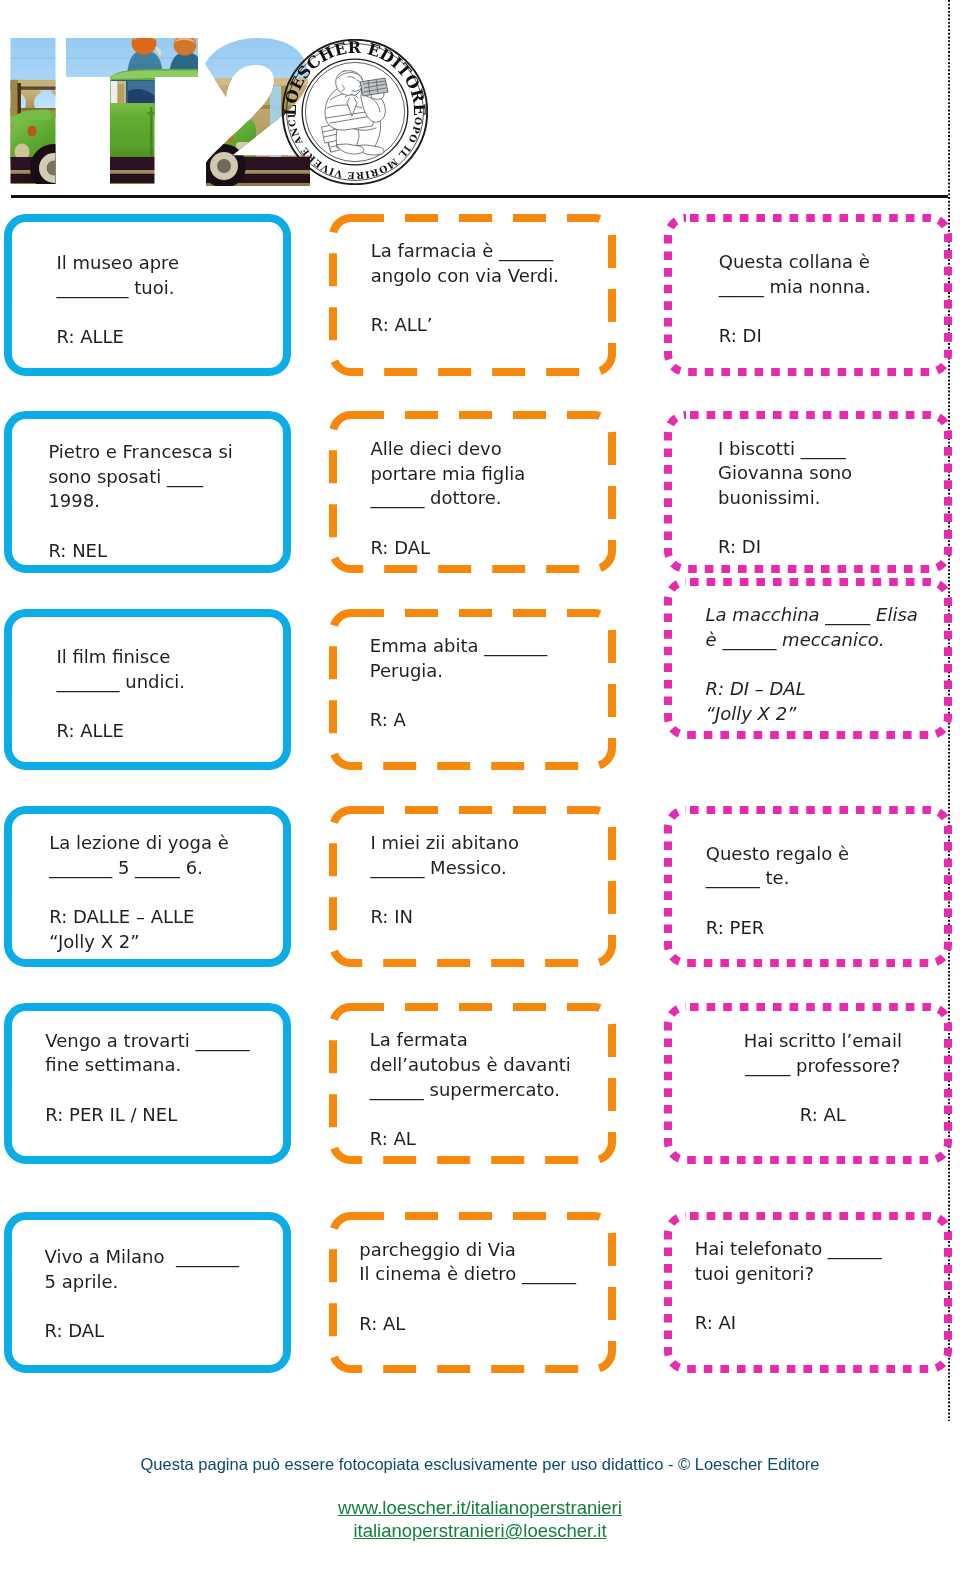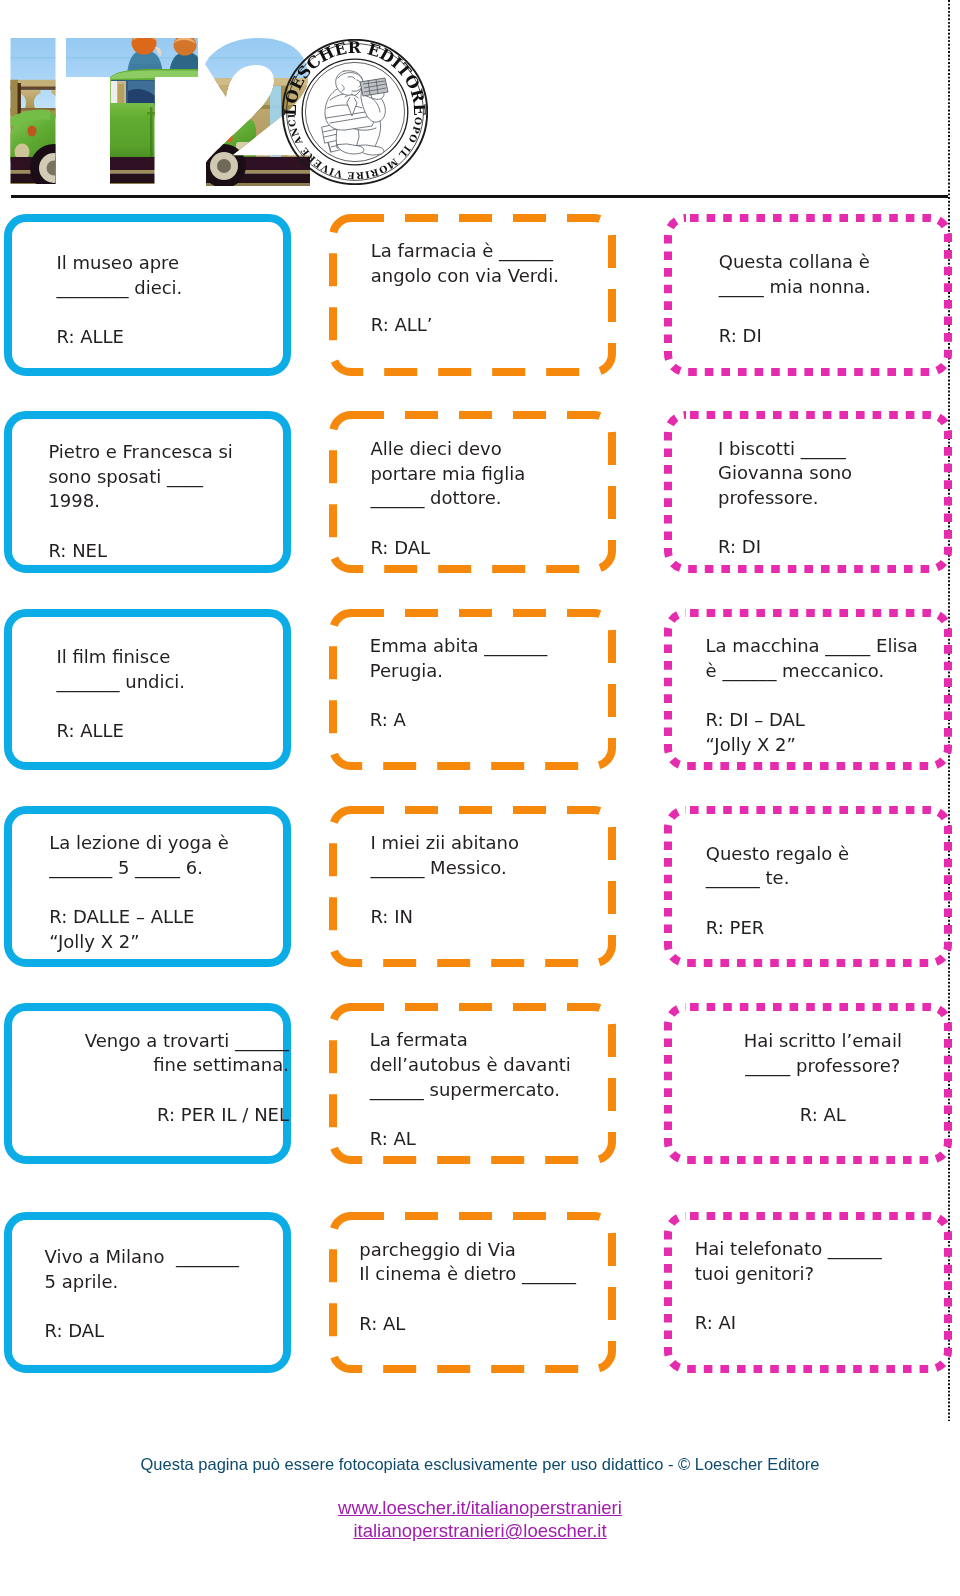--- a/index.html
+++ b/index.html
@@ -14,21 +14,21 @@
   .cutline{position:absolute;left:947px;top:0px;width:4px;height:1421px;}
 
   .card{position:absolute;}
   .bsvg{position:absolute;left:0;top:0;}
   .card .inner{position:absolute;right:2px;}
   .card .ln{font-size:18px;line-height:24.7px;color:#231f20;white-space:pre;}
   .card .blankline{height:24.7px;}
 
   .footer{position:absolute;left:0;top:1454px;width:960px;text-align:center;}
   .f-copy{font-family:"Liberation Sans",sans-serif;font-size:16.5px;color:#0c4a6e;line-height:20px;}
-  .f-links{margin-top:22px;font-family:"Liberation Sans",sans-serif;font-size:18.5px;line-height:23.4px;color:#a21caf;}
+  .f-links{margin-top:22px;font-family:"Liberation Sans",sans-serif;font-size:18.5px;line-height:23.4px;color:#15803d;}
   .f-links span{text-decoration:underline;}
 </style>
 </head>
 <body>
 
 <div class="page">
 
   <div class="header">
     <div class="logo"><svg width="300" height="149" viewBox="0 0 300 149" xmlns="http://www.w3.org/2000/svg">
 <defs>
@@ -199,21 +199,21 @@
       <line x1="2" y1="0" x2="2" y2="1421" stroke="#111" stroke-width="2" stroke-dasharray="1.9 1.75"></line>
     </svg>
   </div>
 
   <div class="card" style="left:4px;top:214px;width:287px;height:162px;">
       <svg class="bsvg" width="287" height="162" viewBox="0 0 287 162">
         <path d="M22.0 4.0 H265.0 A18.0 18.0 0 0 1 283.0 22.0 V140.0 A18.0 18.0 0 0 1 265.0 158.0 H22.0 A18.0 18.0 0 0 1 4.0 140.0 V22.0 A18.0 18.0 0 0 1 22.0 4.0" fill="none" stroke="#0CADE6" stroke-width="8.0" stroke-linecap="butt" stroke-linejoin="round"></path>
       </svg>
       <div class="inner" style="left:52.5px;top:36.9px">
         <div class="ln">Il museo apre</div>
-        <div class="ln">________ dieci.</div>
+        <div class="ln">________ tuoi.</div>
         <div class="blankline"></div>
         <div class="ln">R: ALLE</div>
       </div>
     </div>
     <div class="card" style="left:329px;top:214px;width:287px;height:162px;">
       <svg class="bsvg" width="287" height="162" viewBox="0 0 287 162">
         <path d="M22.0 4.0 H265.0 A18.0 18.0 0 0 1 283.0 22.0 V140.0 A18.0 18.0 0 0 1 265.0 158.0 H22.0 A18.0 18.0 0 0 1 4.0 140.0 V22.0 A18.0 18.0 0 0 1 22.0 4.0" fill="none" stroke="#F6890C" stroke-width="8.0" stroke-linecap="butt" stroke-linejoin="round" stroke-dasharray="33 21"></path>
       </svg>
       <div class="inner" style="left:41.7px;top:25.0px">
         <div class="ln">La farmacia è ______</div>
@@ -257,21 +257,21 @@
         <div class="ln">R: DAL</div>
       </div>
     </div>
     <div class="card" style="left:664px;top:411px;width:288px;height:162px;">
       <svg class="bsvg" width="288" height="162" viewBox="0 0 288 162">
         <path d="M22.0 4.0 H266.0 A18.0 18.0 0 0 1 284.0 22.0 V140.0 A18.0 18.0 0 0 1 266.0 158.0 H22.0 A18.0 18.0 0 0 1 4.0 140.0 V22.0 A18.0 18.0 0 0 1 22.0 4.0" fill="none" stroke="#E52BAE" stroke-width="8.0" stroke-linecap="butt" stroke-linejoin="round" stroke-dasharray="8.6 8" stroke-dashoffset="-4"></path>
       </svg>
       <div class="inner" style="left:54.1px;top:25.7px">
         <div class="ln">I biscotti _____</div>
         <div class="ln">Giovanna sono</div>
-        <div class="ln">professore.</div>
+        <div class="ln">buonissimi.</div>
         <div class="blankline"></div>
         <div class="ln">R: DI</div>
       </div>
     </div>
     <div class="card" style="left:4px;top:609px;width:287px;height:161px;">
       <svg class="bsvg" width="287" height="161" viewBox="0 0 287 161">
         <path d="M22.0 4.0 H265.0 A18.0 18.0 0 0 1 283.0 22.0 V139.0 A18.0 18.0 0 0 1 265.0 157.0 H22.0 A18.0 18.0 0 0 1 4.0 139.0 V22.0 A18.0 18.0 0 0 1 22.0 4.0" fill="none" stroke="#0CADE6" stroke-width="8.0" stroke-linecap="butt" stroke-linejoin="round"></path>
       </svg>
       <div class="inner" style="left:52.5px;top:36.3px">
         <div class="ln">Il film finisce</div>
@@ -284,21 +284,21 @@
       <svg class="bsvg" width="287" height="161" viewBox="0 0 287 161">
         <path d="M22.0 4.0 H265.0 A18.0 18.0 0 0 1 283.0 22.0 V139.0 A18.0 18.0 0 0 1 265.0 157.0 H22.0 A18.0 18.0 0 0 1 4.0 139.0 V22.0 A18.0 18.0 0 0 1 22.0 4.0" fill="none" stroke="#F6890C" stroke-width="8.0" stroke-linecap="butt" stroke-linejoin="round" stroke-dasharray="33 21"></path>
       </svg>
       <div class="inner" style="left:40.8px;top:24.8px">
         <div class="ln">Emma abita _______</div>
         <div class="ln">Perugia.</div>
         <div class="blankline"></div>
         <div class="ln">R: A</div>
       </div>
     </div>
-    <div class="card" style="left:664px;top:609px;width:288px;height:161px;">
+    <div class="card" style="left:664px;top:578px;width:288px;height:161px;font-style:italic;">
       <svg class="bsvg" width="288" height="161" viewBox="0 0 288 161">
         <path d="M22.0 4.0 H266.0 A18.0 18.0 0 0 1 284.0 22.0 V139.0 A18.0 18.0 0 0 1 266.0 157.0 H22.0 A18.0 18.0 0 0 1 4.0 139.0 V22.0 A18.0 18.0 0 0 1 22.0 4.0" fill="none" stroke="#E52BAE" stroke-width="8.0" stroke-linecap="butt" stroke-linejoin="round" stroke-dasharray="8.6 8" stroke-dashoffset="-4"></path>
       </svg>
       <div class="inner" style="left:41.6px;top:25.1px">
         <div class="ln">La macchina _____ Elisa</div>
         <div class="ln">è ______ meccanico.</div>
         <div class="blankline"></div>
         <div class="ln">R: DI – DAL</div>
         <div class="ln">“Jolly X 2”</div>
       </div>
@@ -330,21 +330,21 @@
       <svg class="bsvg" width="288" height="161" viewBox="0 0 288 161">
         <path d="M22.0 4.0 H266.0 A18.0 18.0 0 0 1 284.0 22.0 V139.0 A18.0 18.0 0 0 1 266.0 157.0 H22.0 A18.0 18.0 0 0 1 4.0 139.0 V22.0 A18.0 18.0 0 0 1 22.0 4.0" fill="none" stroke="#E52BAE" stroke-width="8.0" stroke-linecap="butt" stroke-linejoin="round" stroke-dasharray="8.6 8" stroke-dashoffset="-4"></path>
       </svg>
       <div class="inner" style="left:41.8px;top:35.5px">
         <div class="ln">Questo regalo è</div>
         <div class="ln">______ te.</div>
         <div class="blankline"></div>
         <div class="ln">R: PER</div>
       </div>
     </div>
-    <div class="card" style="left:4px;top:1003px;width:287px;height:161px;text-align:right;">
+    <div class="card" style="left:4px;top:1003px;width:287px;height:161px;">
       <svg class="bsvg" width="287" height="161" viewBox="0 0 287 161">
         <path d="M22.0 4.0 H265.0 A18.0 18.0 0 0 1 283.0 22.0 V139.0 A18.0 18.0 0 0 1 265.0 157.0 H22.0 A18.0 18.0 0 0 1 4.0 139.0 V22.0 A18.0 18.0 0 0 1 22.0 4.0" fill="none" stroke="#0CADE6" stroke-width="8.0" stroke-linecap="butt" stroke-linejoin="round"></path>
       </svg>
       <div class="inner" style="left:41.3px;top:25.6px">
         <div class="ln">Vengo a trovarti ______</div>
         <div class="ln">fine settimana.</div>
         <div class="blankline"></div>
         <div class="ln">R: PER IL / NEL</div>
       </div>
     </div>

